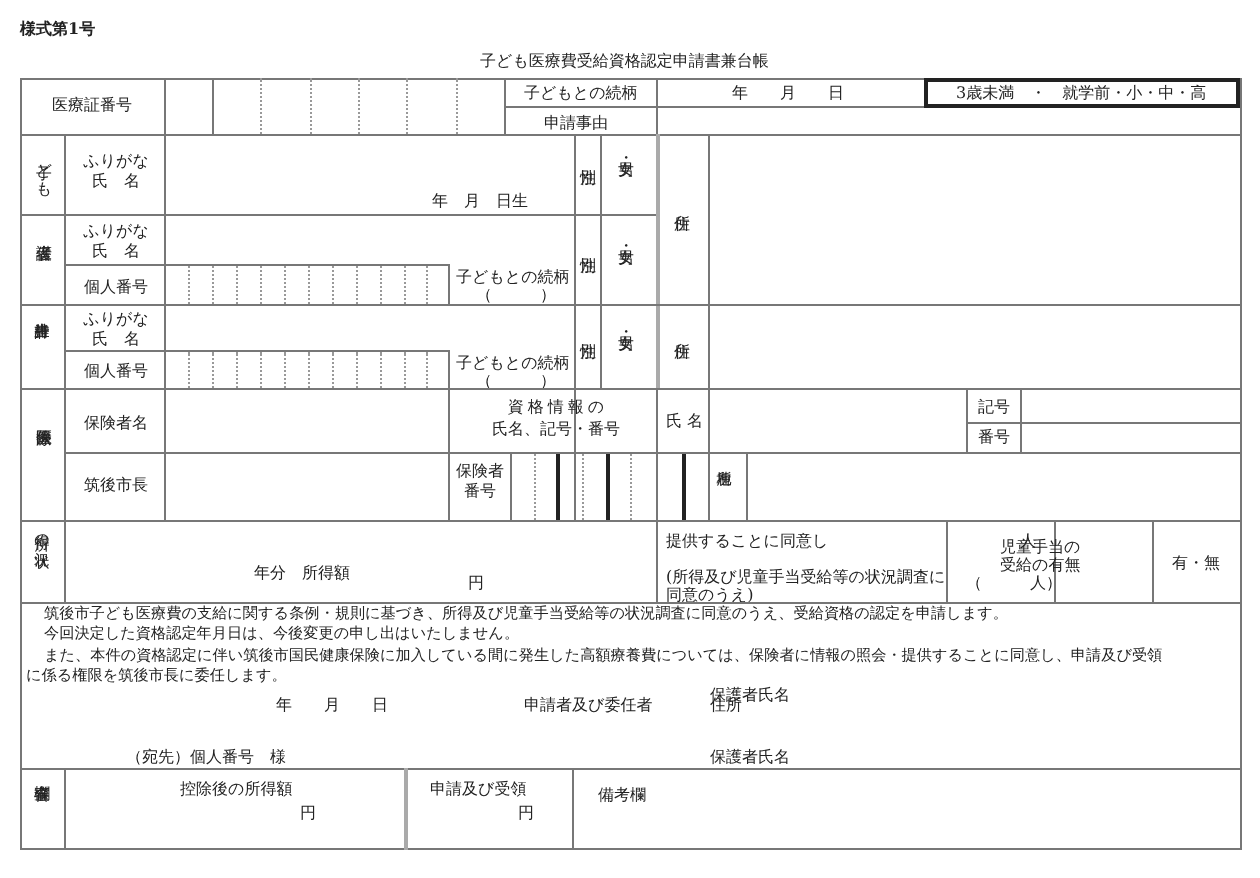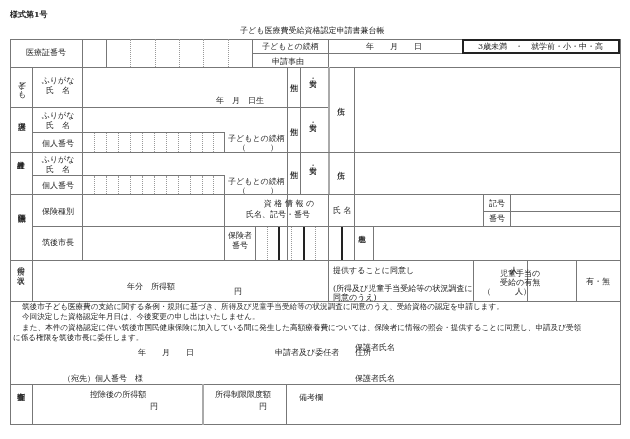--- a/index.html
+++ b/index.html
@@ -114,26 +114,26 @@
 <div class="t" style="left:228px;top:177px;">子どもとの続柄</div>
 <div class="t" style="left:238px;top:186px;">（　　　）</div>
 <div class="t vert" style="left:289px;top:165px;">性別</div>
 <div class="t vert" style="left:308px;top:161px;">男・女</div>
 <div class="t vert" style="left:336px;top:165px;">住所</div>
 <div class="field" style="left:355px;top:153px;width:265px;height:41px;"></div>
 
 <div class="hl" style="left:10px;top:194px;width:611px;"></div>
 
 <div class="t vert" style="left:17px;top:208px;">医療保険</div>
-<div class="t center" style="left:36px;top:207px;width:44px;">保険種別</div>
+<div class="t center" style="left:36px;top:207px;width:44px;">保険者名</div>
 <div class="field" style="left:83px;top:195px;width:141px;height:31px;"></div>
 <div class="hl" style="left:32px;top:226px;width:193px;"></div>
 <div class="hl" style="left:224px;top:226px;width:397px;"></div>
 <div class="vl" style="left:224px;top:194px;height:67px;"></div>
-<div class="t center" style="left:239px;top:199px;width:100px;">資 格 情 報 の</div>
+<div class="t center" style="left:228px;top:199px;width:100px;font-family:Liberation Serif, serif;">資 格 情 報 の</div>
 <div class="t center" style="left:228px;top:210px;width:100px;">氏名、記号・番号</div>
 <div class="vl" style="left:328px;top:194px;height:32px;"></div>
 <div class="t" style="left:333px;top:206px;">氏 名</div>
 <div class="vl" style="left:354px;top:194px;height:67px;"></div>
 <div class="field" style="left:355px;top:195px;width:128px;height:31px;"></div>
 <div class="vl" style="left:483px;top:194px;height:32px;"></div>
 <div class="vl" style="left:510px;top:194px;height:32px;"></div>
 <div class="hl" style="left:483px;top:211px;width:138px;"></div>
 <div class="t" style="left:489px;top:199px;">記号</div>
 <div class="t" style="left:489px;top:214px;">番号</div>
@@ -175,33 +175,33 @@
 <div class="vl" style="left:576px;top:260px;height:41px;"></div>
 <div class="t" style="left:586px;top:277px;">有・無</div>
 
 <div class="hl" style="left:10px;top:301px;width:611px;"></div>
 
 <div class="t" style="left:22px;top:303px;font-size:7.6px;">筑後市子ども医療費の支給に関する条例・規則に基づき、所得及び児童手当受給等の状況調査に同意のうえ、受給資格の認定を申請します。</div>
 <div class="t" style="left:22px;top:313px;font-size:7.6px;">今回決定した資格認定年月日は、今後変更の申し出はいたしません。</div>
 <div class="t" style="left:22px;top:324px;font-size:7.6px;">また、本件の資格認定に伴い筑後市国民健康保険に加入している間に発生した高額療養費については、保険者に情報の照会・提供することに同意し、申請及び受領</div>
 <div class="t" style="left:13px;top:334px;font-size:7.6px;">に係る権限を筑後市長に委任します。</div>
 <div class="t" style="left:138px;top:348px;">年　　月　　日</div>
-<div class="t" style="left:275px;top:348px;text-align:right;">申請者及び委任者</div>
+<div class="t" style="left:262px;top:348px;text-align:right;">申請者及び委任者</div>
 <div class="t" style="left:355px;top:348px;">住所</div>
 <div class="t" style="left:355px;top:343px;">保護者氏名</div>
 <div class="t" style="left:355px;top:374px;">保護者氏名</div>
 <div class="field" style="left:400px;top:346px;width:215px;height:38px;"></div>
 <div class="t" style="left:63px;top:374px;">（宛先）個人番号　様</div>
 
 <div class="hl" style="left:10px;top:384px;width:611px;"></div>
 
 <div class="t vert" style="left:16px;top:386px;">審査欄</div>
 <div class="vl" style="left:32px;top:384px;height:41px;"></div>
 <div class="t" style="left:90px;top:390px;">控除後の所得額</div>
 <div class="t" style="left:150px;top:402px;">円</div>
 <div class="field" style="left:33px;top:385px;width:168px;height:40px;"></div>
 <div class="vl" style="left:202px;top:384px;height:41px;border-left-width:2px;border-color:#aaa;"></div>
-<div class="t" style="left:215px;top:390px;">所得制限限度額</div>
+<div class="t" style="left:215px;top:390px;">申請及び受領</div>
 <div class="t" style="left:259px;top:402px;">円</div>
 <div class="field" style="left:204px;top:385px;width:82px;height:40px;"></div>
 <div class="vl" style="left:286px;top:384px;height:41px;"></div>
 <div class="t" style="left:299px;top:393px;">備考欄</div>
 <div class="field" style="left:287px;top:395px;width:333px;height:30px;"></div>
 
 </body></html>

